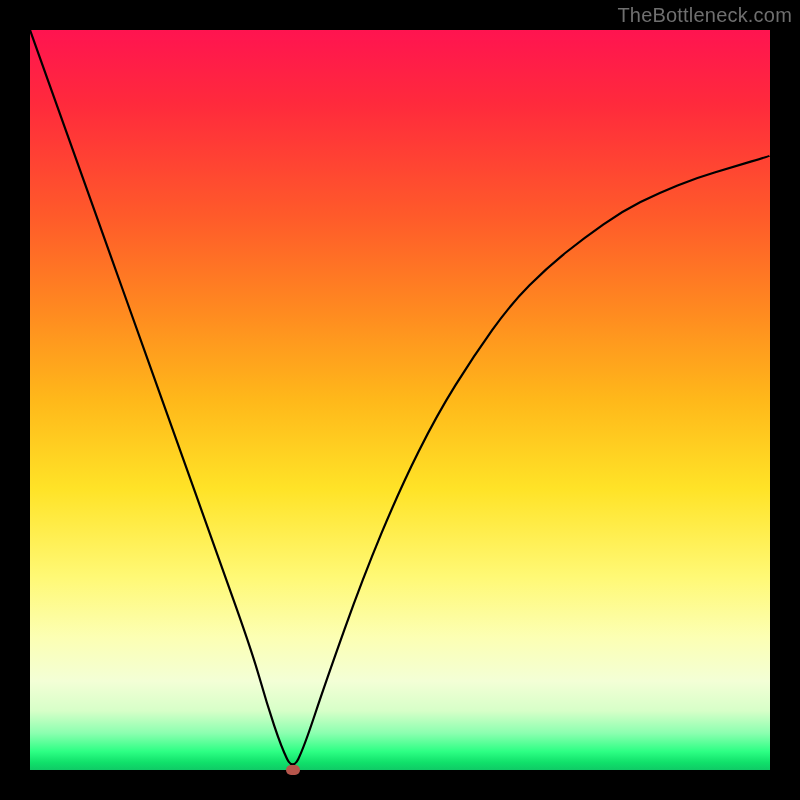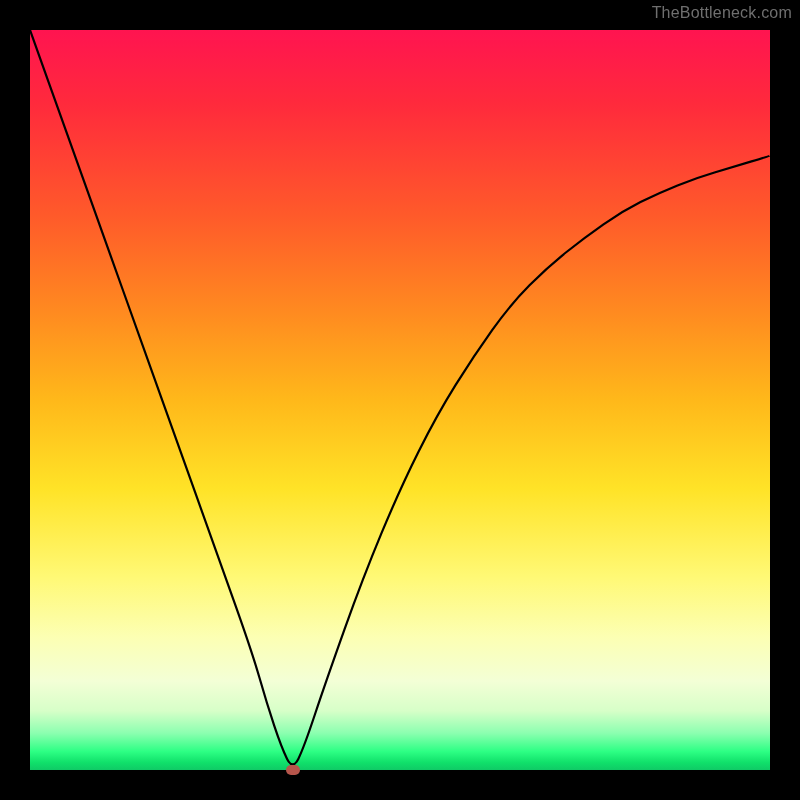--- a/index.html
+++ b/index.html
@@ -46,21 +46,21 @@
     top: 0;
     width: 740px;
     height: 740px;
     pointer-events: none;
   }
   .attribution {
     position: absolute;
     top: 4px;
     right: 8px;
     color: #6f6f6f;
-    font-size: 16px;
+    font-size: 20px;
     letter-spacing: 0.2px;
   }
   .marker {
     position: absolute;
     width: 14px;
     height: 10px;
     background: #b6554b;
     border-radius: 5px;
     transform: translate(-50%, -50%);
   }

